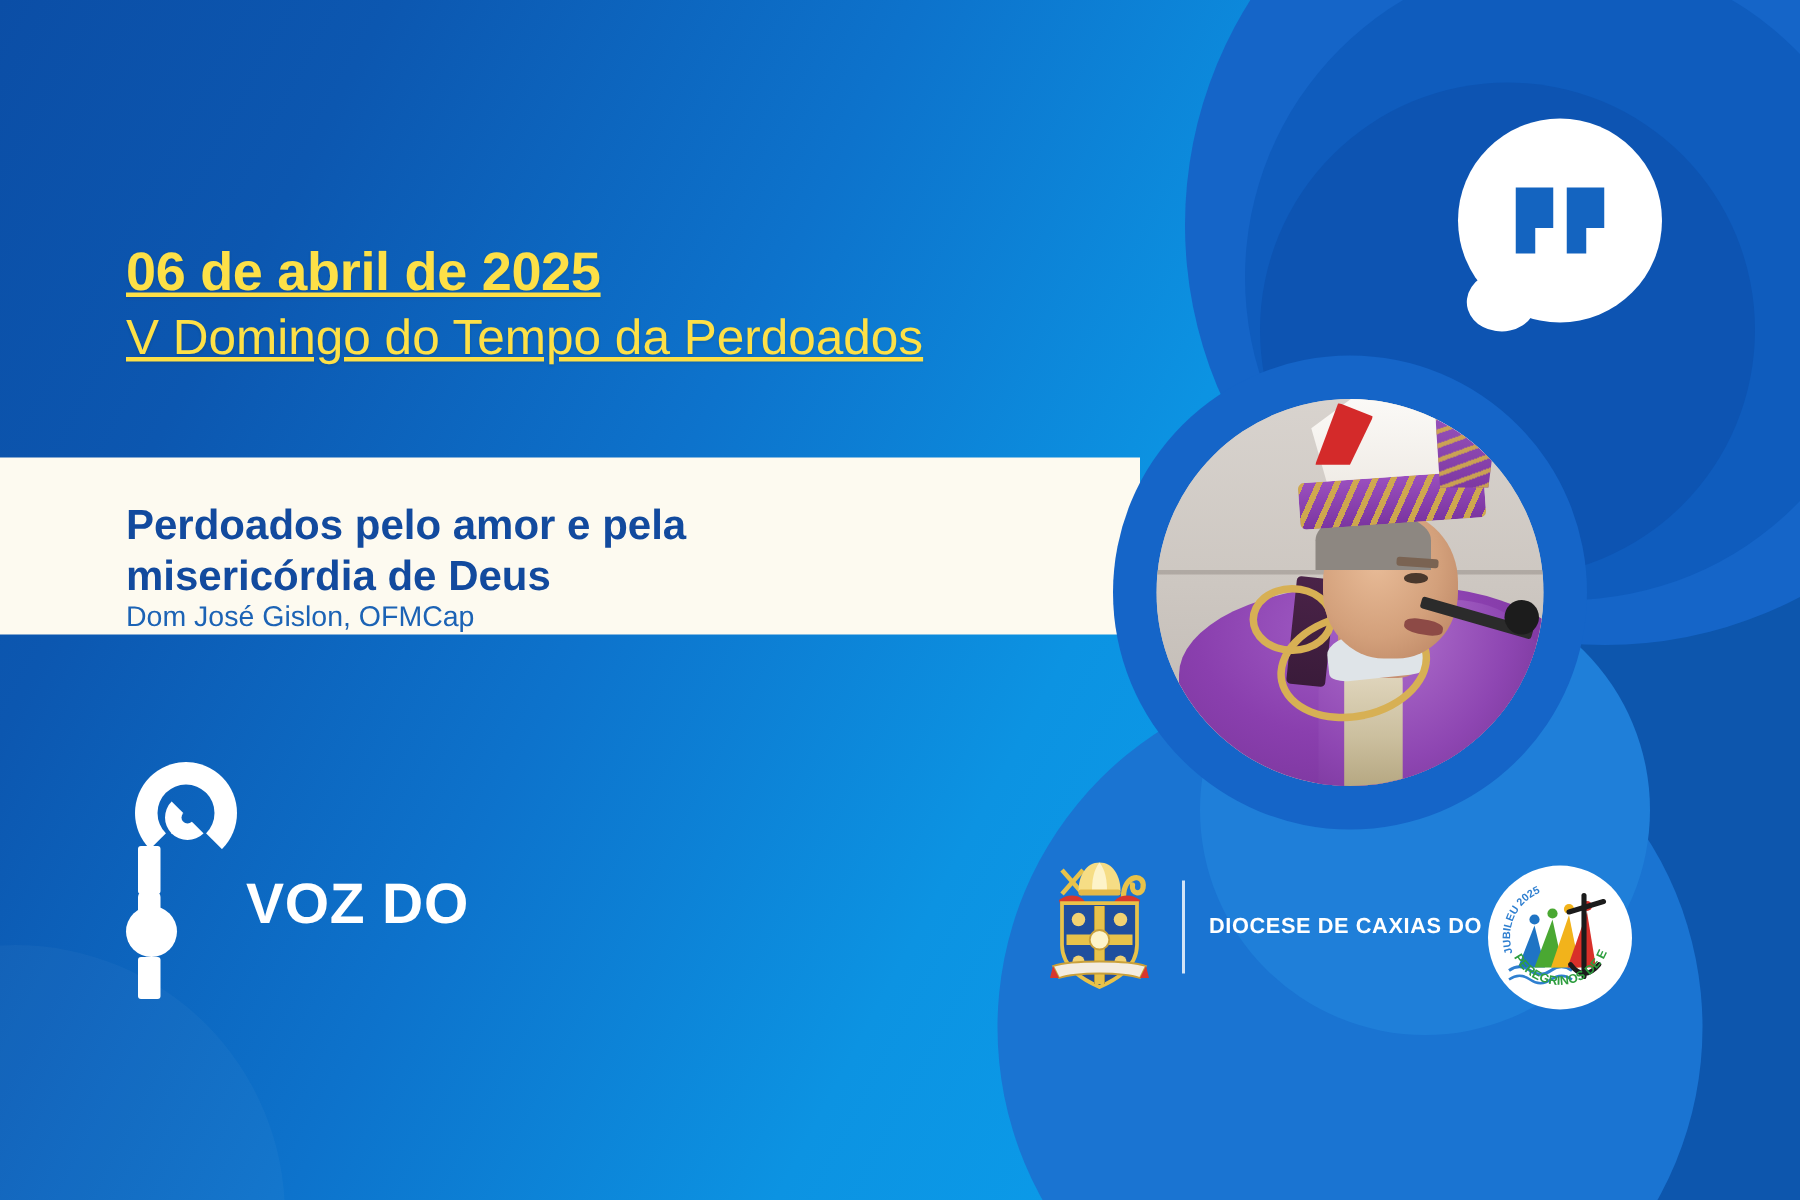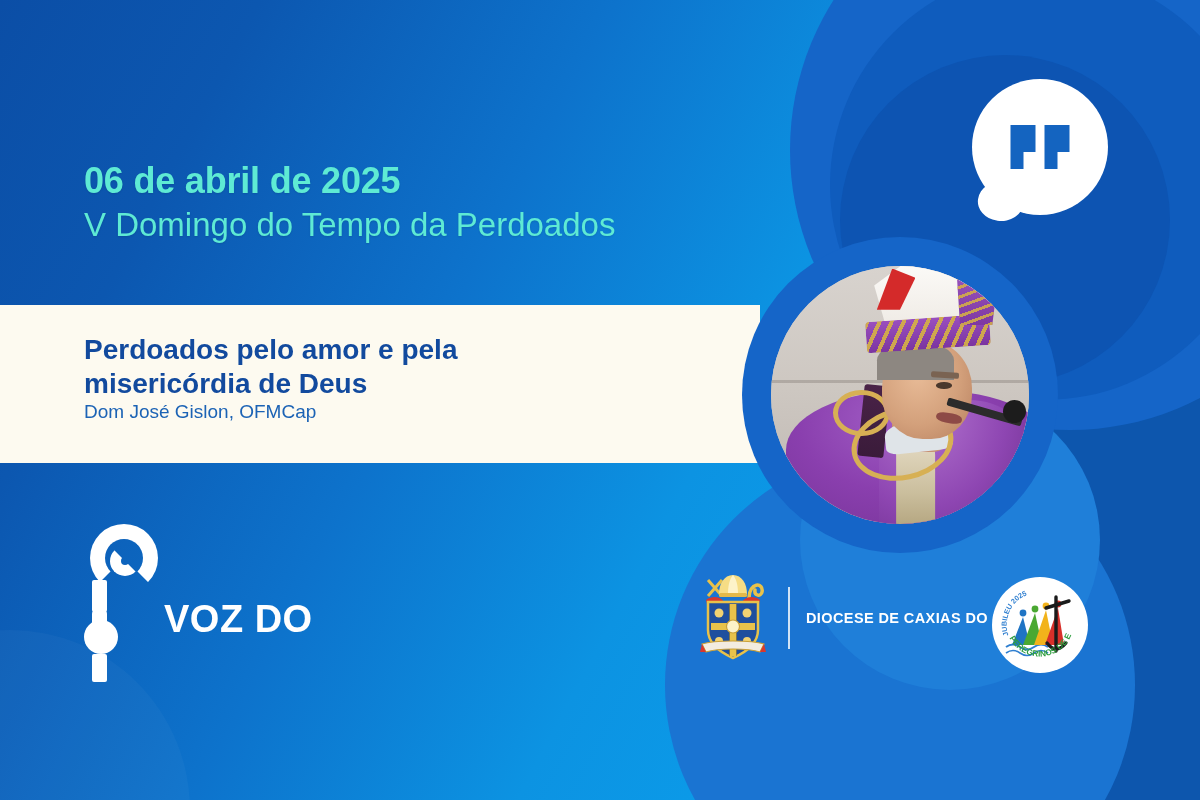--- a/index.html
+++ b/index.html
@@ -75,43 +75,44 @@
     left: -170px; bottom: -190px;
     width: 360px; height: 360px;
     border-radius: 50%;
     background: rgba(255,255,255,0.03);
   }
 
   
   .headline {
     position: absolute;
     left: 84px; top: 160px;
-    color: #5eead4;
+    color: #fde047;
     z-index: 30;
+    text-decoration: underline;
   }
   .headline .date {
     font-size: 36px;
     font-weight: bold;
     letter-spacing: -0.2px;
     line-height: 1.18;
     text-shadow: 0 1px 2px rgba(0,0,0,0.10);
   }
   .headline .season {
     font-size: 33px;
     font-weight: 400;
     line-height: 1.3;
     margin-top: 2px;
     text-shadow: 0 1px 2px rgba(0,0,0,0.10);
   }
 
   
   .banner {
     position: absolute;
     left: 0; top: 305px;
-    width: 760px; height: 158px;
+    width: 760px; height: 118px;
     background: #fdfaf0;
     z-index: 20;
   }
   .banner-inner {
     padding: 28px 0 0 84px;
   }
   .banner .title {
     color: #124a9e;
     font-size: 28px;
     font-weight: bold;
@@ -340,21 +341,21 @@
   .bubble .mark::after {
     content: "";
     position: absolute; left: 0; top: 27px;
     width: 13px; height: 17px;
     background: #1464c0;
   }
 
   
   .logo {
     position: absolute;
-    left: 84px; top: 524px;
+    left: 84px; top: 508px;
     z-index: 30;
     display: flex;
     align-items: flex-start;
   }
   .crosier {
     position: relative;
     width: 74px; height: 160px;
     flex: 0 0 74px;
   }
   .crosier .hook-outer {

